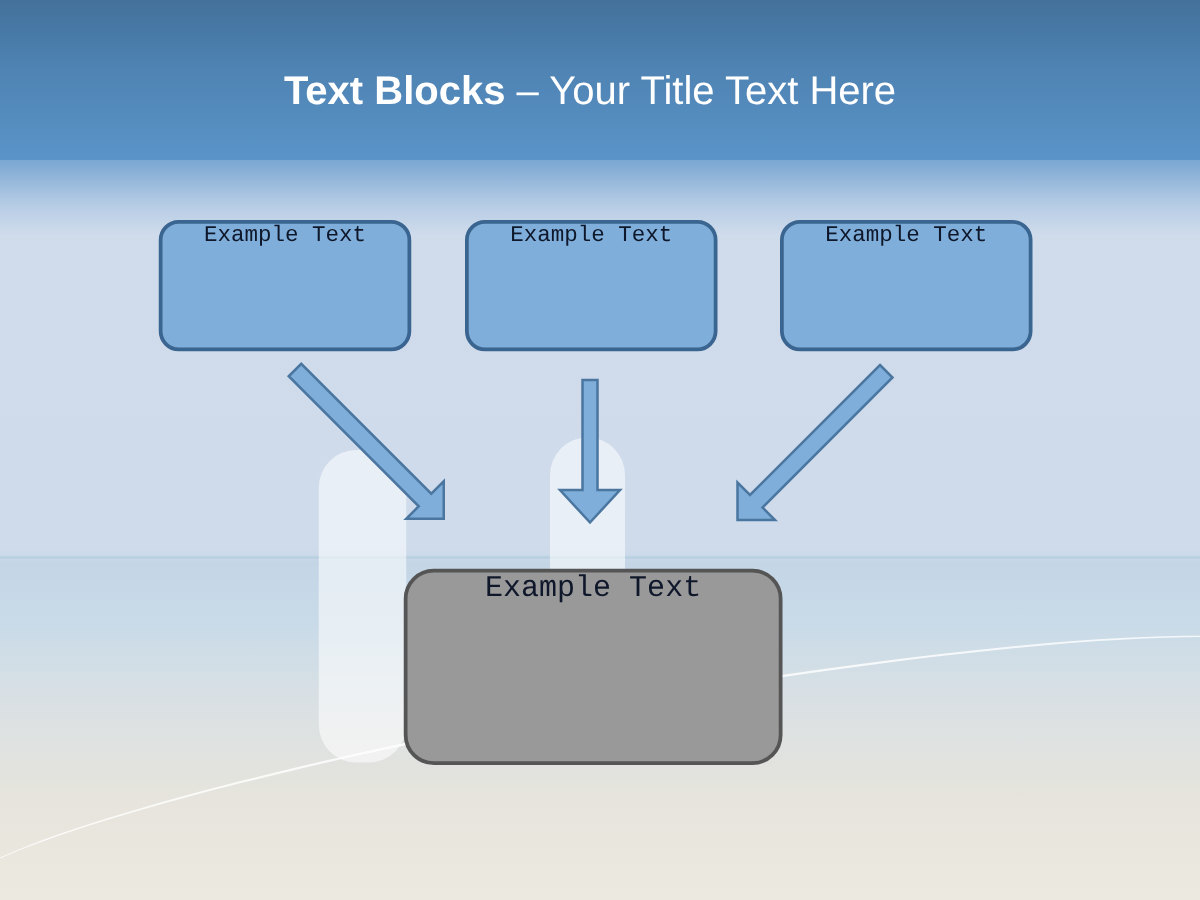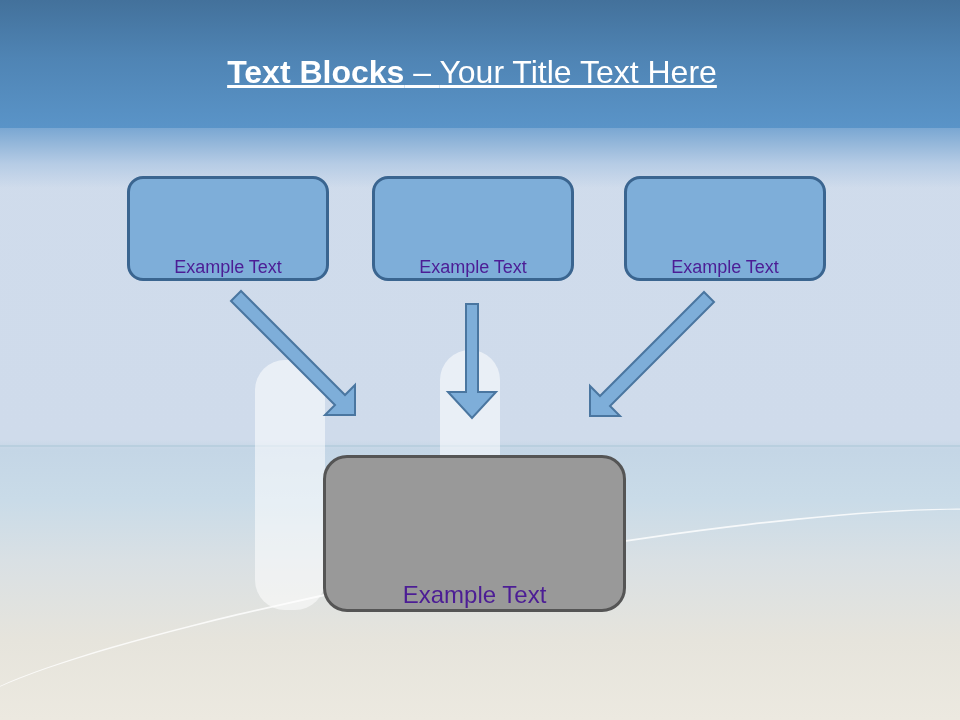--- a/index.html
+++ b/index.html
@@ -5,24 +5,24 @@
   html, body { margin:0; padding:0; }
   body { width:960px; height:720px; overflow:hidden; position:relative; font-family:"Liberation Sans", sans-serif; }
   .slide { position:absolute; left:0; top:0; width:960px; height:720px; overflow:hidden;
     background: linear-gradient(to bottom, #d0dcec 0px, #cfdbeb 440px, #c4d6e6 450px, #c9dbe8 500px, #d9e0e4 560px, #e6e4dc 640px, #ece9e0 720px); }
   .header-band { position:absolute; left:0; top:0; width:960px; height:128px;
     background: linear-gradient(to bottom, #43719b 0%, #4f84b4 45%, #5a94c8 100%); }
   .header-fade { position:absolute; left:0; top:128px; width:960px; height:60px;
     background: linear-gradient(to bottom, #7aa7d2 0%, #b6cce5 60%, rgba(208,220,236,0) 100%); }
   .horizon { position:absolute; left:0; top:445px; width:960px; height:2px; background:#b9cfdf; }
   .surf { position:absolute; left:-40px; top:560px; width:1100px; height:200px; border-top:2px solid rgba(255,255,255,0.8); border-radius:50% 50% 0 0 / 30% 30% 0 0; transform:rotate(-10deg); }
-  .title { position:absolute; left:0; top:54px; width:944px; text-align:center; color:#fff; font-size:32px;text-decoration:underline; }
+  .title { position:absolute; left:0; top:54px; width:944px; text-align:center; color:#fff; font-size:32px; }
   .title .bold { font-weight:bold; }
-  .box { position:absolute; box-sizing:border-box; display:flex; align-items:flex-end; justify-content:center;
-    border-radius:16px; color:#4c1d95; font-size:18px; }
+  .box { position:absolute; box-sizing:border-box; display:flex; align-items:flex-start; justify-content:center;
+    border-radius:16px; color:#0f172a; font-size:18px;font-family:Liberation Mono, monospace; }
   .box.small { width:202px; height:105px; top:176px; background:#7eaed9; border:3px solid #3a6590; }
   .box.big { left:323px; top:455px; width:303px; height:157px; background:#999; border:3px solid #555; font-size:24px; border-radius:24px; }
   .figure { position:absolute; background:rgba(255,255,255,0.55); border-radius:30px; }
   svg.arrows { position:absolute; left:0; top:0; }
 </style>
 </head>
 <body>
 
 <div class="slide">
   <div class="header-band"></div>

